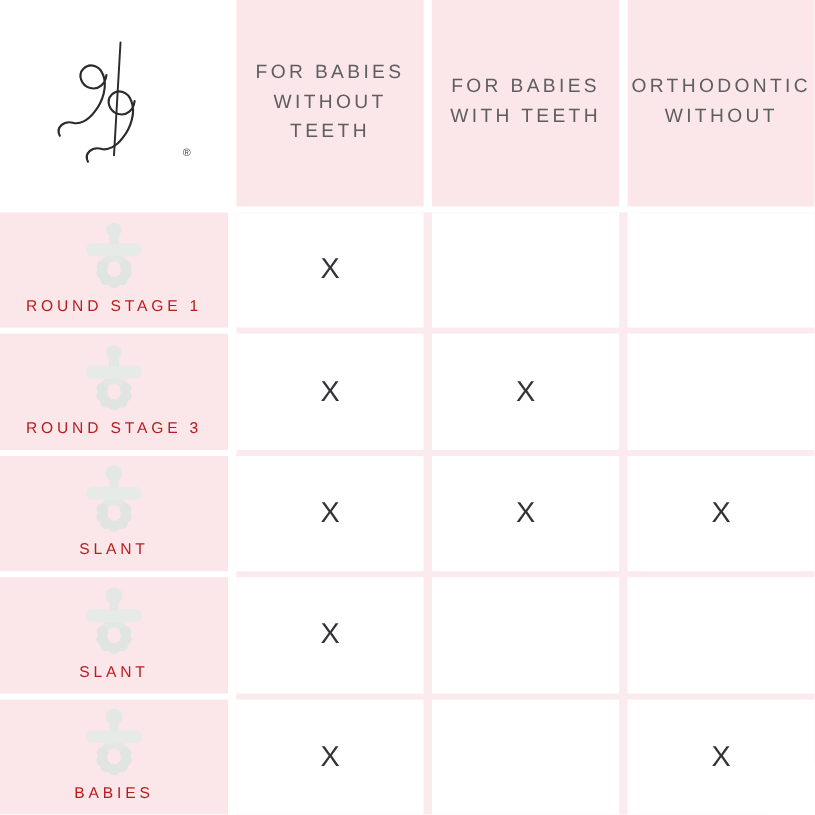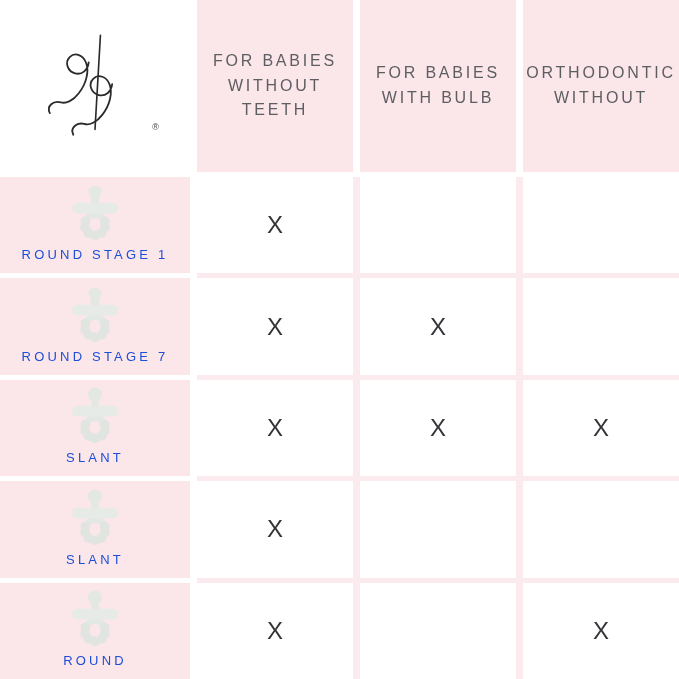--- a/index.html
+++ b/index.html
@@ -18,21 +18,21 @@
   .logo-cell{background:#ffffff;}
   .head{background:#fbe6ea;}
   .head span{
     display:block;font-size:16px;letter-spacing:2.8px;line-height:1.55;
     color:#5d5e62;text-align:center;padding:0 4px;
   }
   .label-cell{
     background:#fbe6ea;flex-direction:column;justify-content:flex-end;
     padding-bottom:11px;gap:6px;
   }
-  .rlabel{font-size:13px;letter-spacing:3.2px;color:#1d4ed8;white-space:nowrap;}
+  .rlabel{font-size:13px;letter-spacing:3.2px;color:#b91c1c;white-space:nowrap;}
   .data-cell{background:#ffffff;}
   .x{font-size:24px;font-weight:300;color:#333437;line-height:1;}
   .pacifier{display:block;}
   .logo-wrap{position:relative;width:112px;height:112px;}
   .reg{
     position:absolute;right:-8px;bottom:10px;font-size:9px;color:#3a3a3a;
   }
 </style>
 </head>
 <body>
@@ -77,42 +77,42 @@
           <use href="#scriptR" transform="translate(26 24)"></use>
         </svg>
         <span class="reg">®</span>
       </div>
     </div>
 
     <div class="cell head">
       <span>FOR BABIES WITHOUT TEETH</span>
     </div>
     <div class="cell head">
-      <span>FOR BABIES WITH BULB</span>
+      <span>FOR BABIES WITH TEETH</span>
     </div>
     <div class="cell head">
       <span>ORTHODONTIC WITHOUT</span>
     </div>
 
   <div class="cell label-cell">
         <svg viewBox="0 0 60 62" width="56" height="58" class="pacifier">
           <use href="#pac-stem"></use>
         </svg>
         <span class="rlabel">ROUND STAGE 1</span>
       </div>
       <div class="cell data-cell">
         <span class="x">X</span>
       </div>
       <div class="cell data-cell"></div>
       <div class="cell data-cell"></div>
       <div class="cell label-cell">
         <svg viewBox="0 0 60 62" width="56" height="58" class="pacifier">
           <use href="#pac-stem"></use>
         </svg>
-        <span class="rlabel">ROUND STAGE 7</span>
+        <span class="rlabel">ROUND STAGE 3</span>
       </div>
       <div class="cell data-cell">
         <span class="x">X</span>
       </div>
       <div class="cell data-cell">
         <span class="x">X</span>
       </div>
       <div class="cell data-cell"></div>
       <div class="cell label-cell">
         <svg viewBox="0 0 60 62" width="56" height="58" class="pacifier">
@@ -137,21 +137,21 @@
       </div>
       <div class="cell data-cell">
         <span class="x">X</span>
       </div>
       <div class="cell data-cell"></div>
       <div class="cell data-cell"></div>
       <div class="cell label-cell">
         <svg viewBox="0 0 60 62" width="56" height="58" class="pacifier">
           <use href="#pac-ball"></use>
         </svg>
-        <span class="rlabel">ROUND</span>
+        <span class="rlabel">BABIES</span>
       </div>
       <div class="cell data-cell">
         <span class="x">X</span>
       </div>
       <div class="cell data-cell"></div>
       <div class="cell data-cell">
         <span class="x">X</span>
       </div>
     </div>
 </div>

